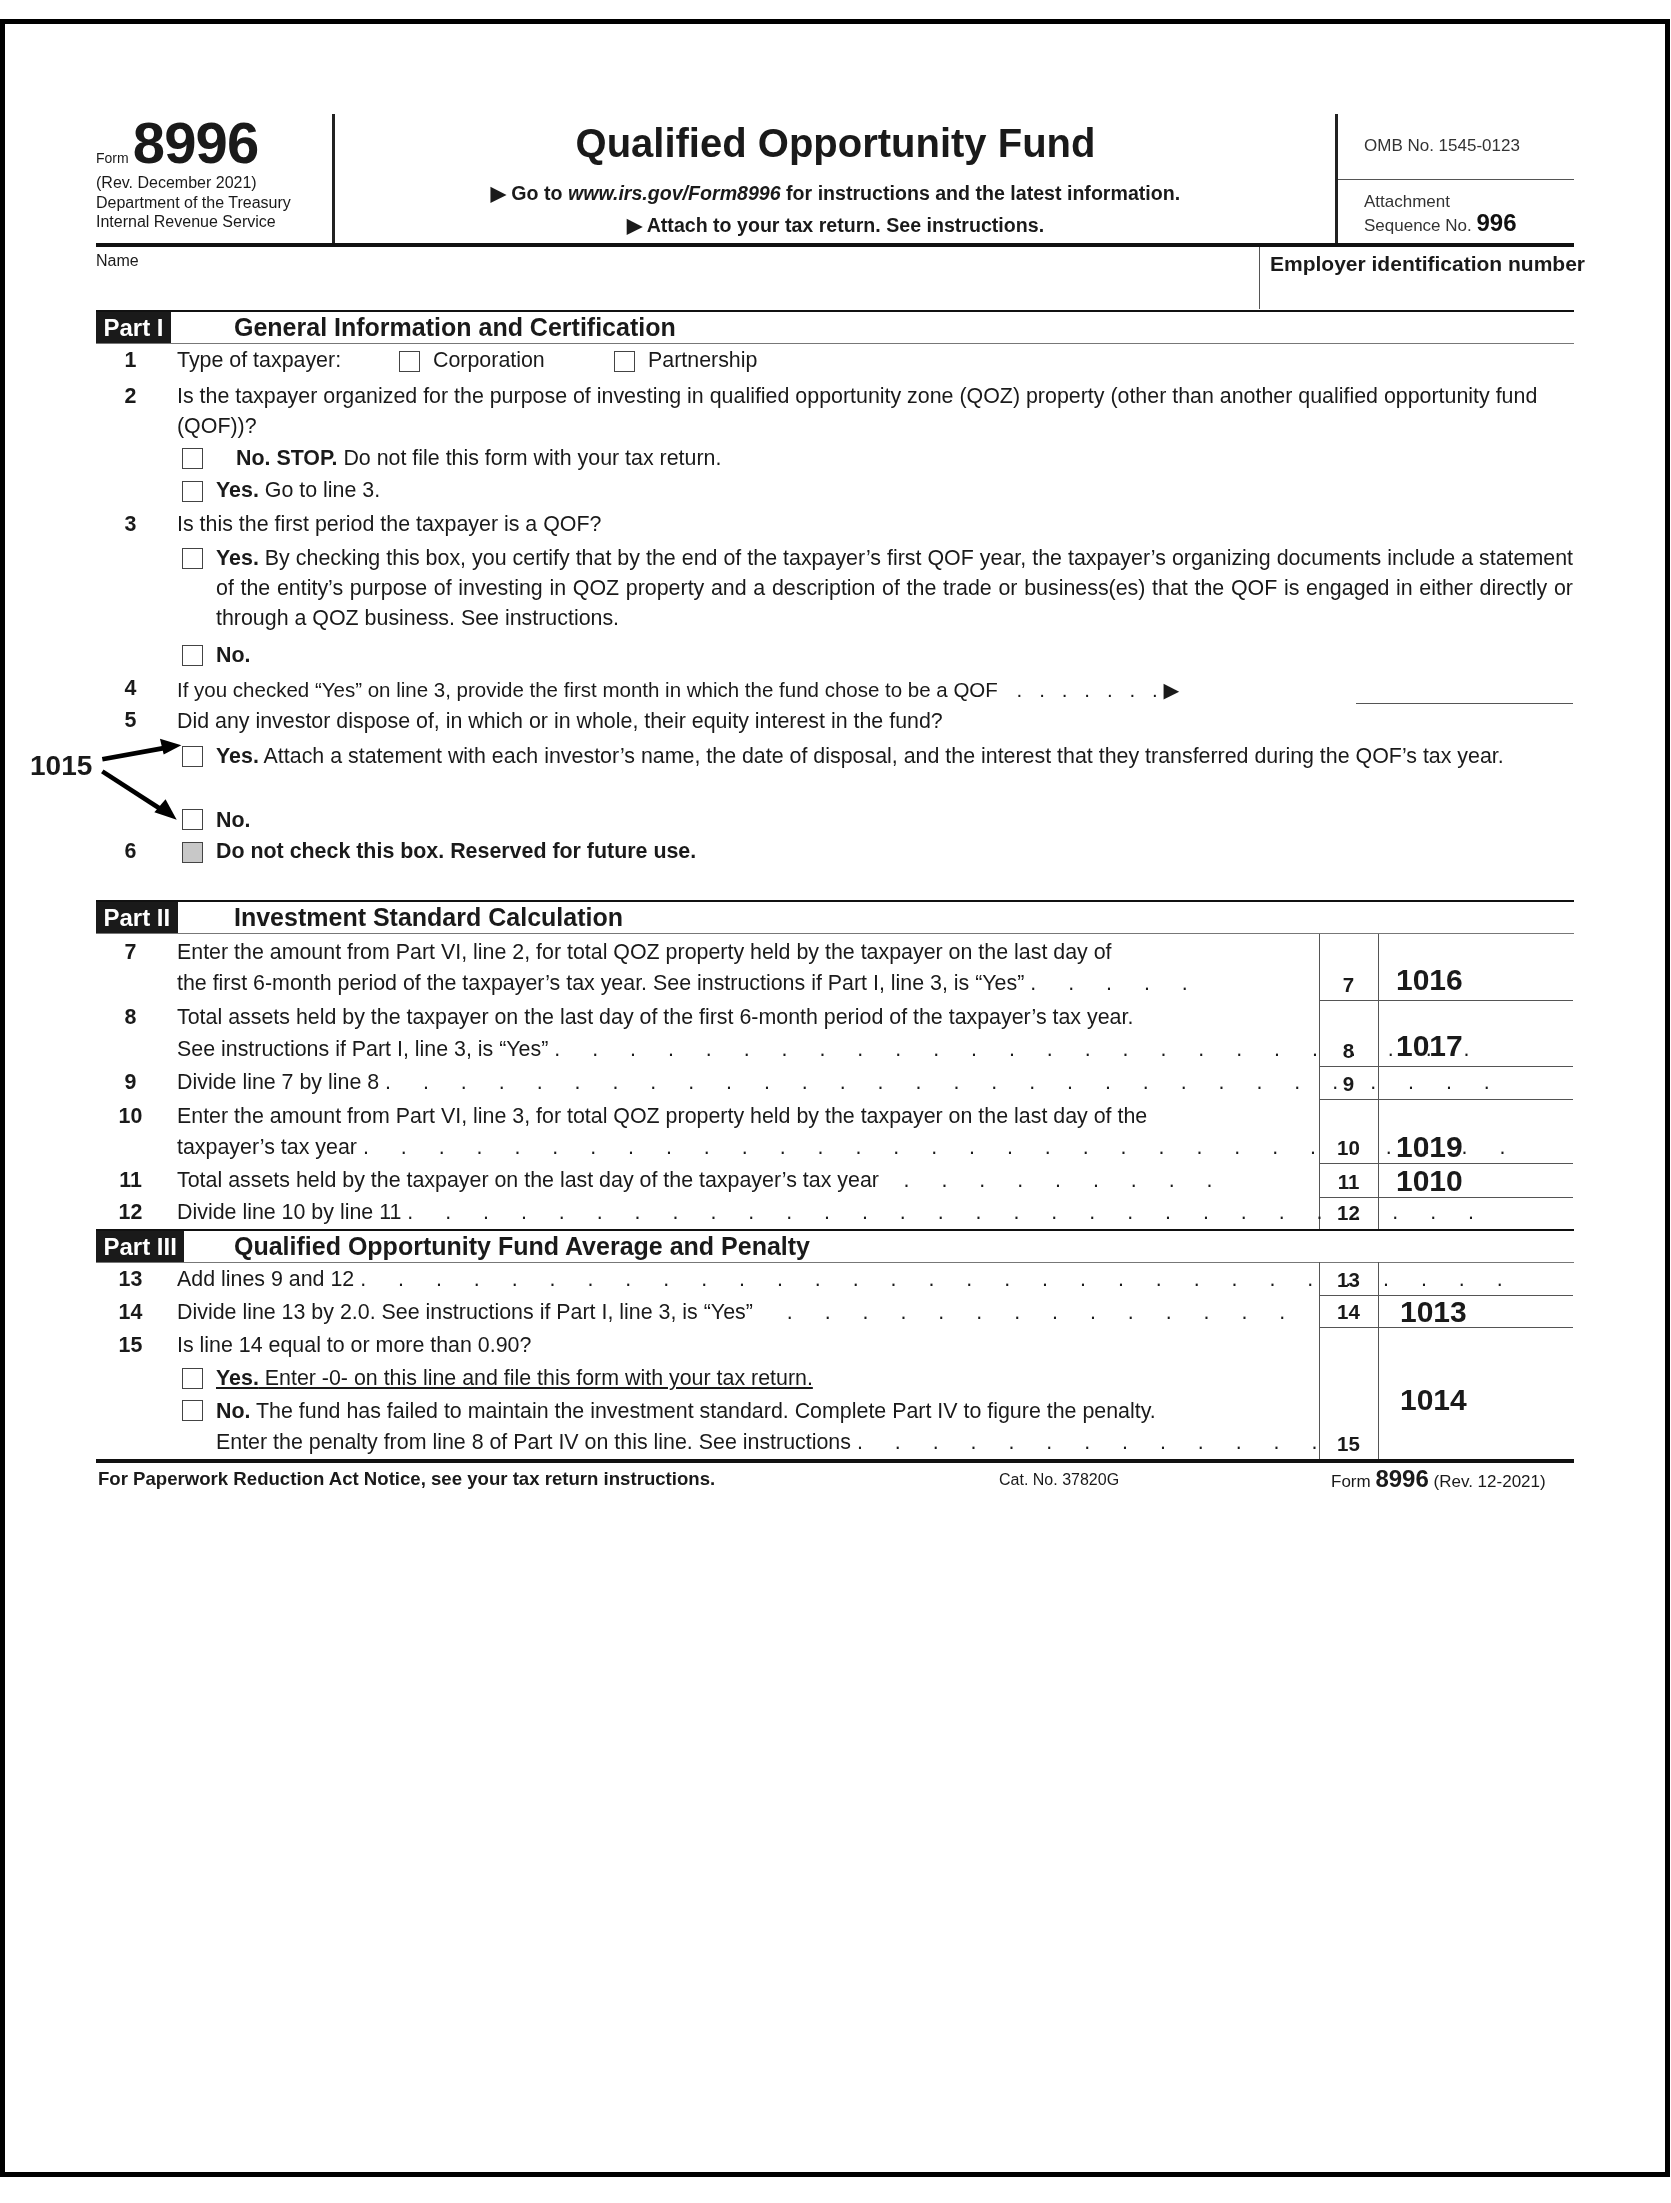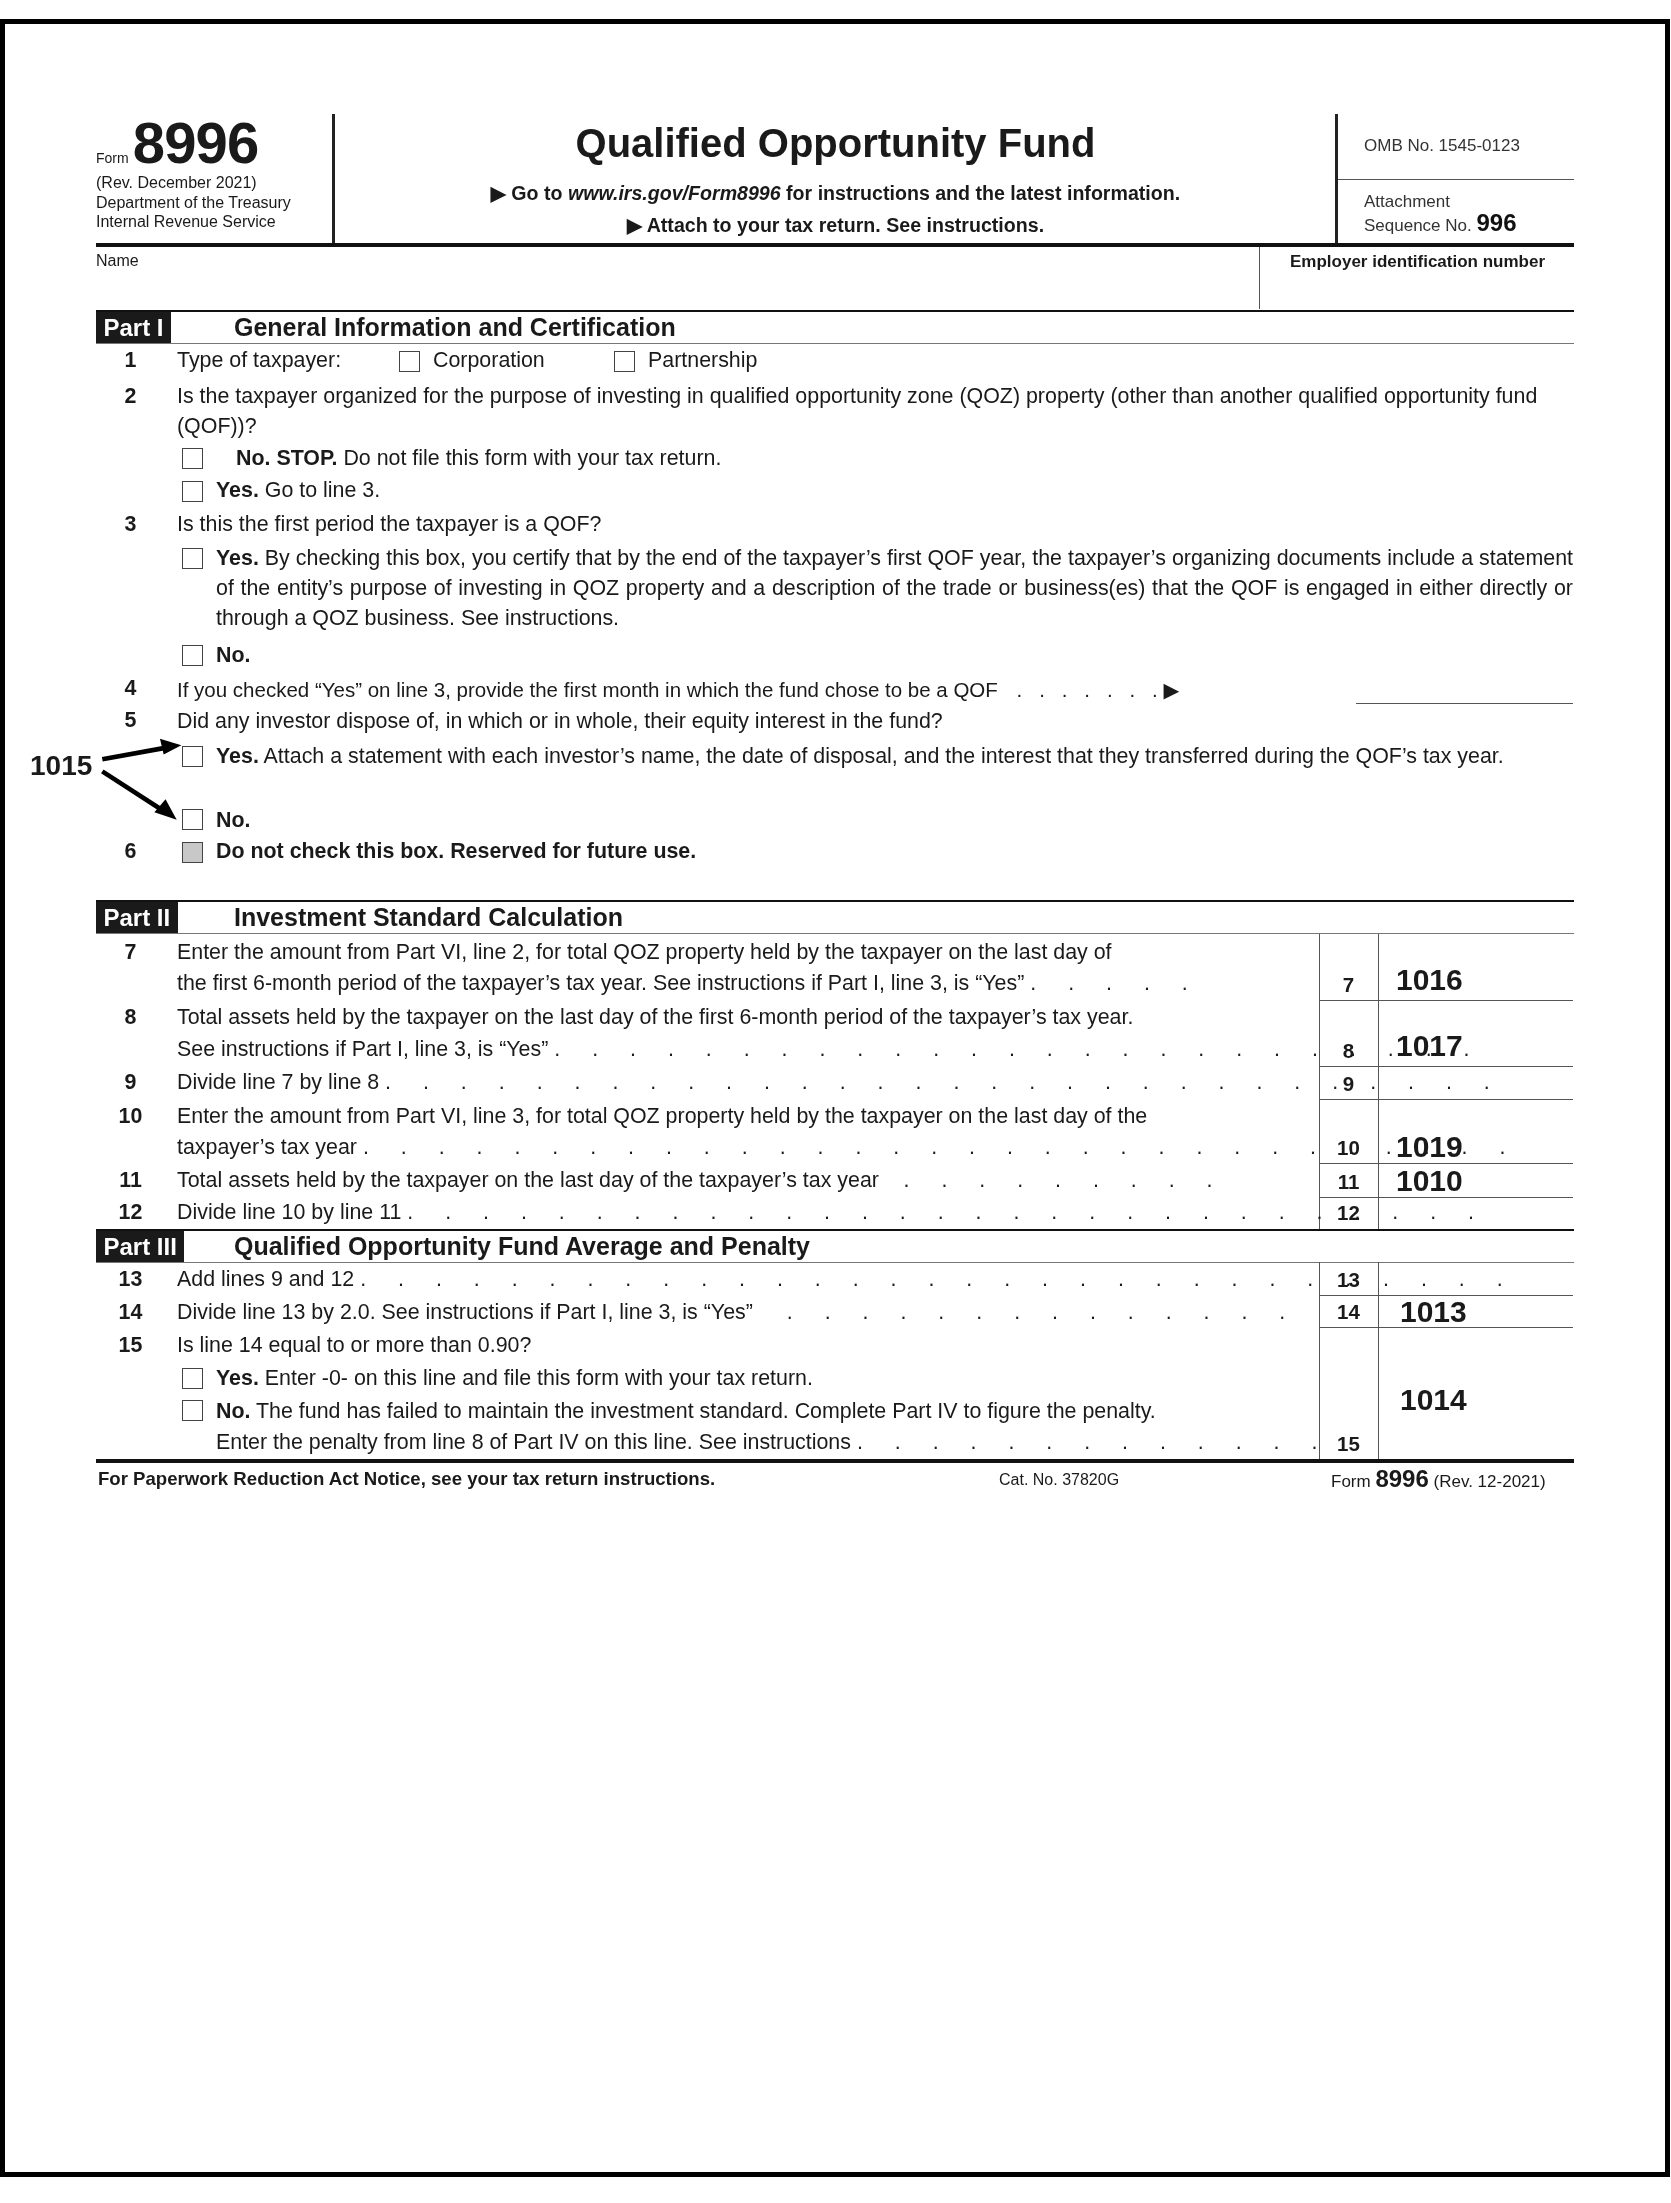--- a/index.html
+++ b/index.html
@@ -59,21 +59,21 @@
 <div class="hline" style="left:1338px;top:179px;width:236px;height:0.9px;background:#555;"></div>
 <div class="abs" style="left:1364px;top:192px;font-size:17px;line-height:20.5px;color:#333;">
   <div>Attachment</div>
   <div><span>Sequence No.</span> <b style="font-size:24px;color:#111;">996</b></div>
 </div>
 <div class="hline" style="left:96px;top:243px;width:1478px;height:3.7px;background:#111;"></div>
 
 <div class="abs" style="left:96px;top:252px;font-size:16px;">Name</div>
 <div class="abs" style="left:101px;top:272px;width:1152px;height:35px;"></div>
 <div class="vline" style="left:1259px;top:247px;width:0.9px;height:62px;background:#555;"></div>
-<div class="abs" style="left:1270px;top:252px;font-size:17px;font-weight:bold;margin-left:20px;">Employer identification number</div>
+<div class="abs" style="left:1270px;top:252px;font-size:21px;font-weight:bold;">Employer identification number</div>
 <div class="abs" style="left:1264px;top:272px;width:308px;height:35px;"></div>
 
 <div class="part-bar" style="top:310px;">
   <div class="part-label">Part I</div>
   <div class="part-title" style="left:138px;">General Information and Certification</div>
 </div>
 
 <div class="ln" style="left:112px;top:348px;">1</div>
 <div class="tx" style="left:177px;top:345px;">Type of taxpayer:</div>
 <div class="cb" style="left:399px;top:351px;"></div>
@@ -183,21 +183,21 @@
 <div class="amt" style="left:1396px;top:1262px;"></div>
 
 <div class="ln" style="left:112px;top:1300px;">14</div>
 <div class="tx" style="left:177px;top:1297px;"><span>Divide line 13 by 2.0. See instructions if Part I, line 3, is “Yes”</span> <span class="dots" style="margin-left:28px;">. . . . . . . . . . . . . .</span></div>
 <div class="colnum" style="left:1319px;top:1300px;">14</div>
 <div class="amt" style="left:1400px;top:1295px;">1013</div>
 
 <div class="ln" style="left:112px;top:1333px;">15</div>
 <div class="tx" style="left:177px;top:1330px;">Is line 14 equal to or more than 0.90?</div>
 <div class="cb" style="left:182px;top:1368px;"></div>
-<div class="tx" style="left:216px;top:1363px;"><b>Yes.</b><span> Enter -0- on this line and file this form with your tax return.</span></div>
+<div class="tx" style="left:216px;top:1363px;text-decoration:underline;"><b>Yes.</b><span> Enter -0- on this line and file this form with your tax return.</span></div>
 <div class="cb" style="left:182px;top:1400px;"></div>
 <div class="tx" style="left:216px;top:1396px;"><b>No.</b><span> The fund has failed to maintain the investment standard. Complete Part IV to figure the penalty.</span></div>
 <div class="tx" style="left:216px;top:1427px;"><span>Enter the penalty from line 8 of Part IV on this line. See instructions</span> <span class="dots">. . . . . . . . . . . . .</span></div>
 <div class="colnum" style="left:1319px;top:1432px;">15</div>
 <div class="amt" style="left:1400px;top:1383px;text-align:center;">1014</div>
 
 <div class="hline" style="left:96px;top:1459px;width:1478px;height:3.7px;background:#111;"></div>
 
 <div class="abs" style="left:98px;top:1468px;font-size:18.6px;font-weight:bold;">For Paperwork Reduction Act Notice, see your tax return instructions.</div>
 <div class="abs" style="left:999px;top:1471px;font-size:16px;">Cat. No. 37820G</div>

